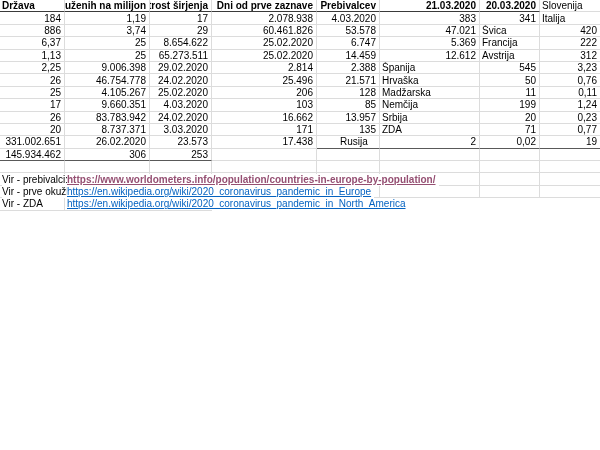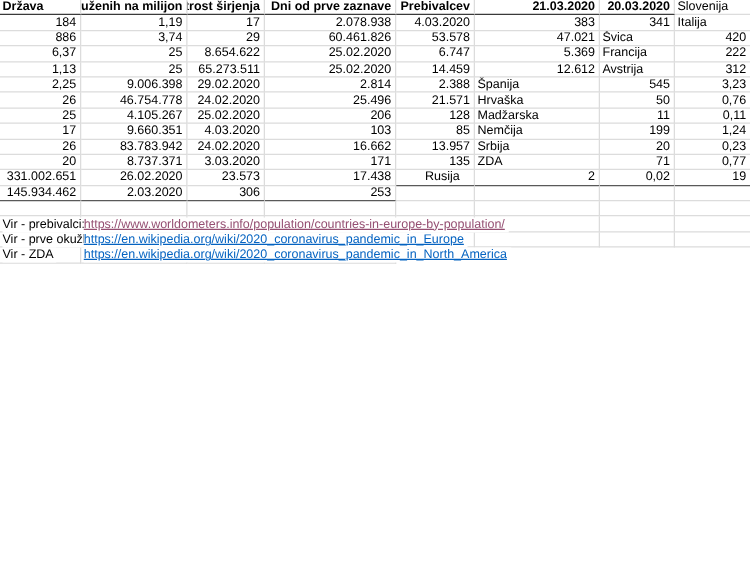--- a/index.html
+++ b/index.html
@@ -41,21 +41,21 @@
     position:absolute;left:2px;top:0;height:12px;
     background:#fff;white-space:nowrap;padding-right:2px;
   }
   .srclink{
     position:absolute;left:67px;top:0;height:12px;
     background:#fff;white-space:nowrap;padding-right:3px;
     text-decoration:underline;
     color:var(--link-blue,#0563c1);
     cursor:pointer;
   }
-  .srclink.visited{color:var(--link-visited,#954f72);}
+  .srclink.visited{color:var(--link-visited,#954f72);font-weight:bold;}
 </style>
 </head>
 <body>
 
 <div class="sheet">
   <div class="grid">
 
     <div class="c h t">Država</div>
     <div class="c h n">Okuženih na milijon</div>
     <div class="c h n">Hitrost širjenja</div>
@@ -158,21 +158,20 @@
     <div class="c n">331.002.651</div>
     <div class="c n">26.02.2020</div>
     <div class="c n">23.573</div>
     <div class="c n">17.438</div>
 
     <div class="c t b">Rusija</div>
     <div class="c n b">2</div>
     <div class="c n b">0,02</div>
     <div class="c n b">19</div>
     <div class="c n b">145.934.462</div>
-    <div class="c n b">2.03.2020</div>
     <div class="c n b">306</div>
     <div class="c n b">253</div>
 
     <div class="c"></div>
       <div class="c"></div>
       <div class="c"></div>
       <div class="c"></div>
       <div class="c"></div>
       <div class="c"></div>
       <div class="c"></div>

